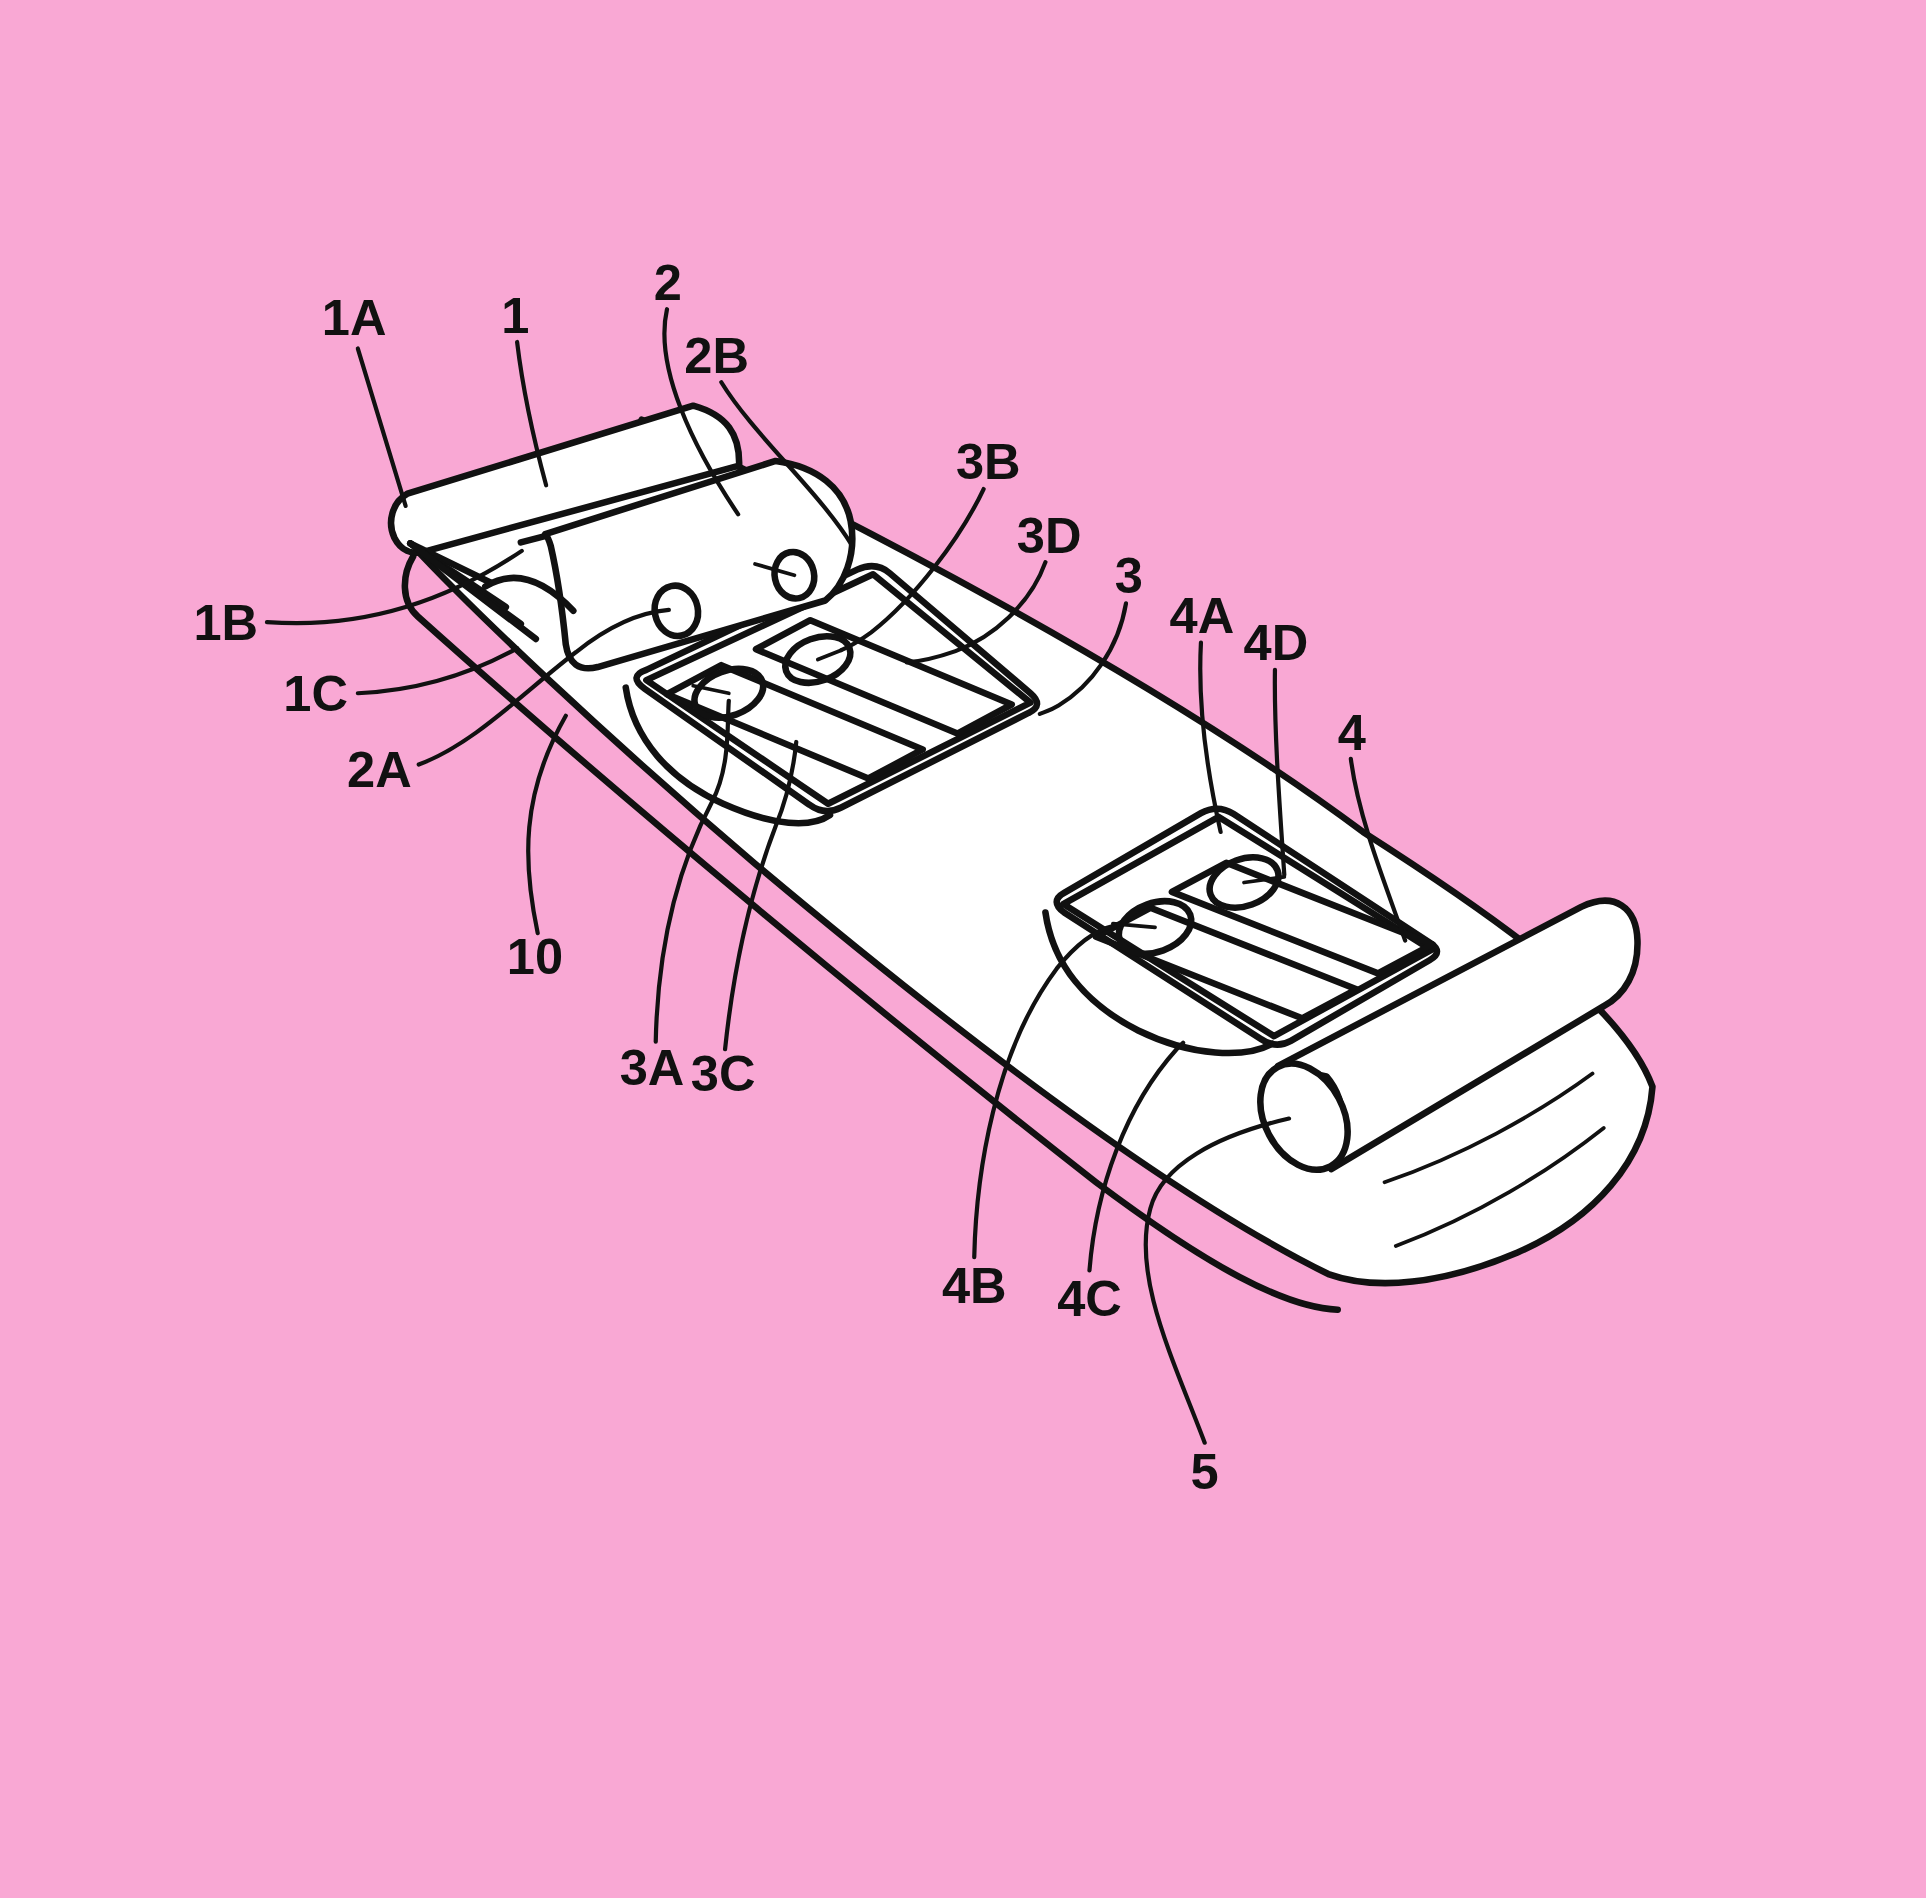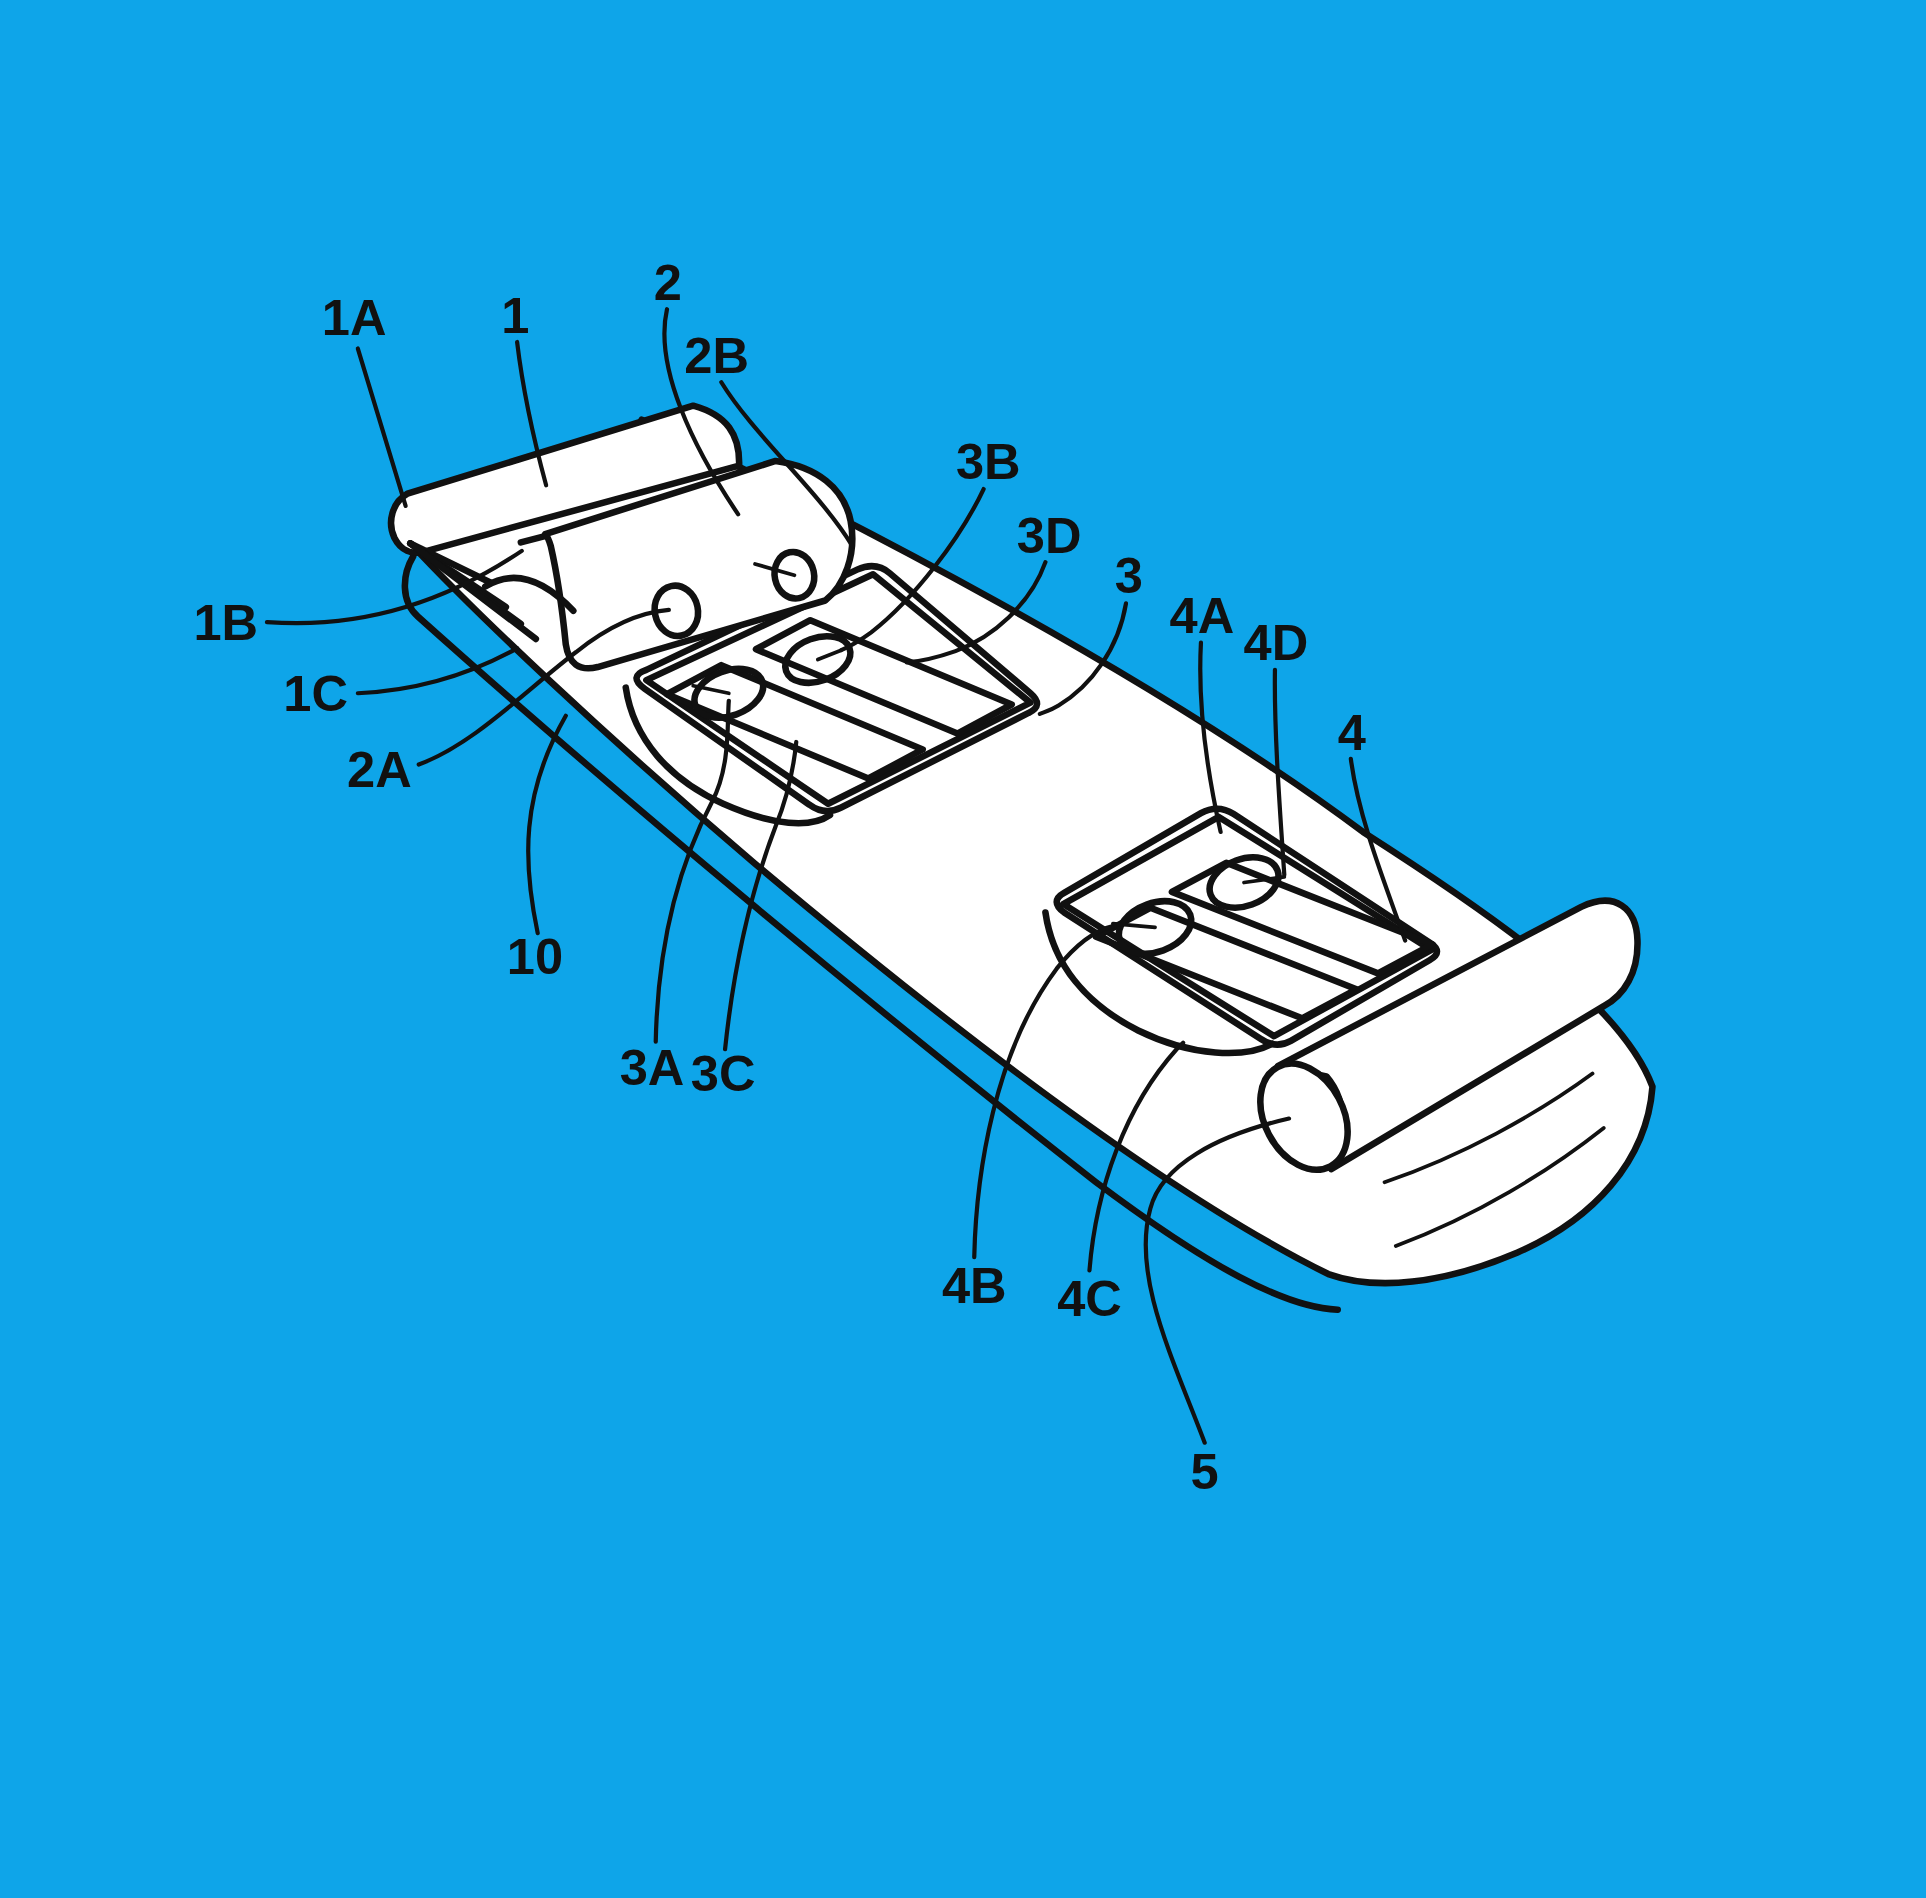--- a/index.html
+++ b/index.html
@@ -6,21 +6,21 @@
     margin: 0;
     padding: 0;
     background: #ffffff;
     width: 1926px;
     height: 1898px;
     font-family: "Liberation Sans", sans-serif;
   }
   .figure-wrap {
     width: 1926px;
     height: 1898px;
-    background: #0ea5e9;
+    background: #f9a8d4;
     overflow: hidden;
   }
   svg { display: block; }
   .ln {
     fill: none;
     stroke: #111111;
     stroke-width: 7;
     stroke-linecap: round;
     stroke-linejoin: round;
   }

